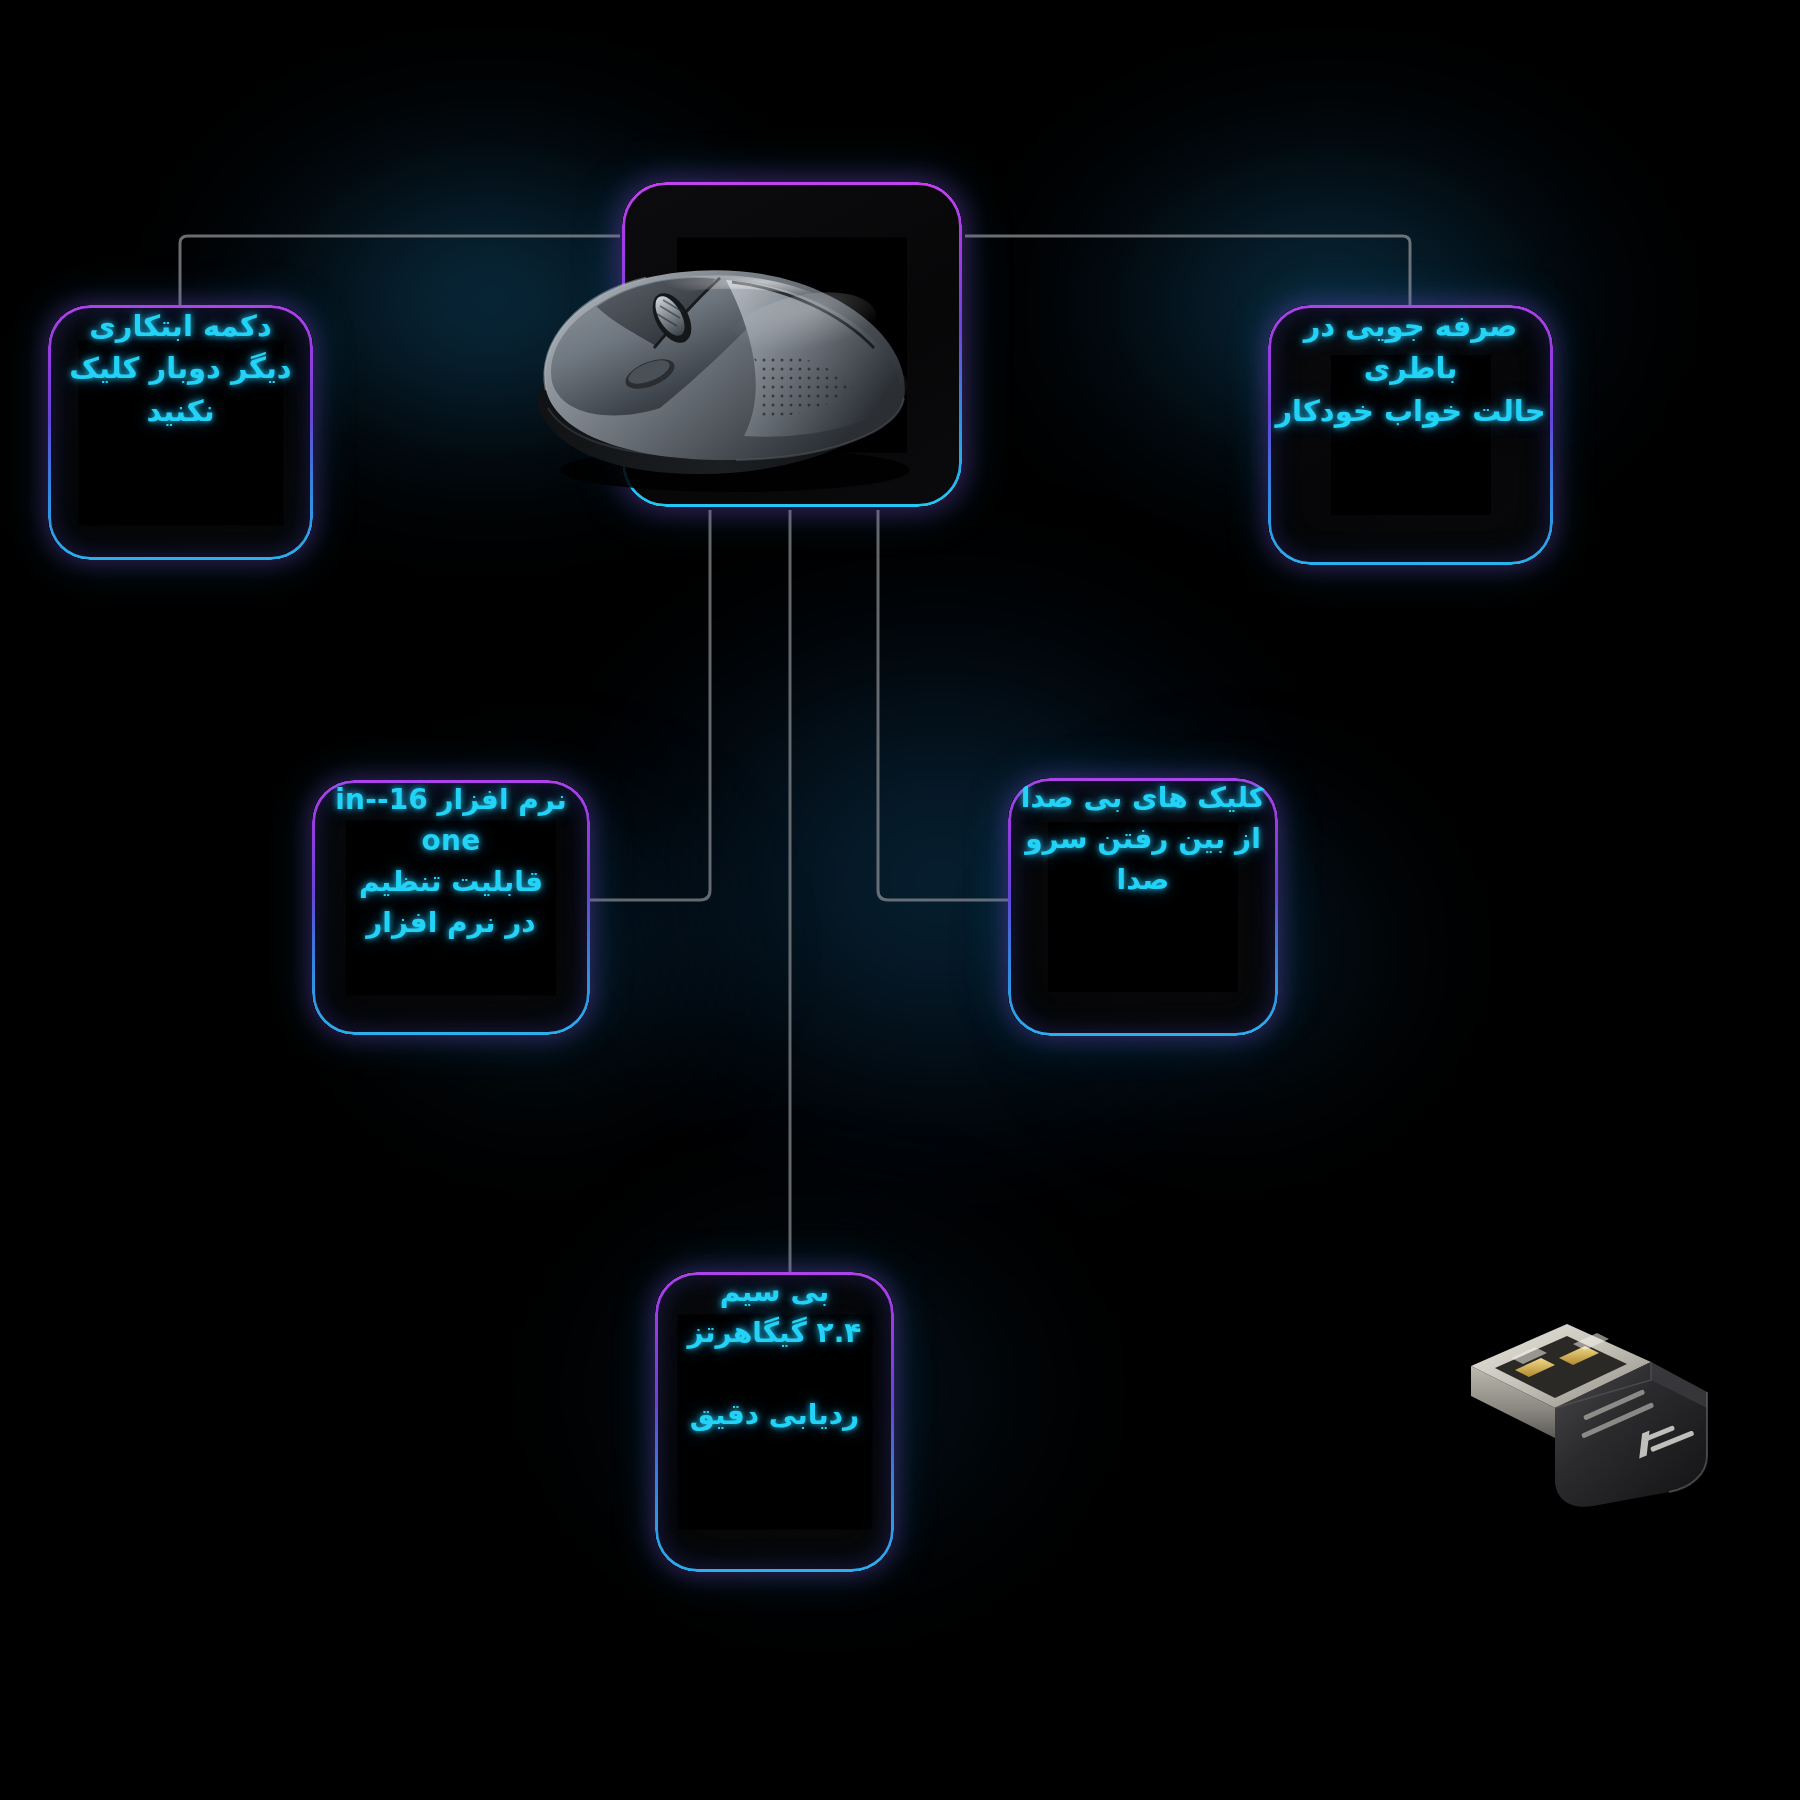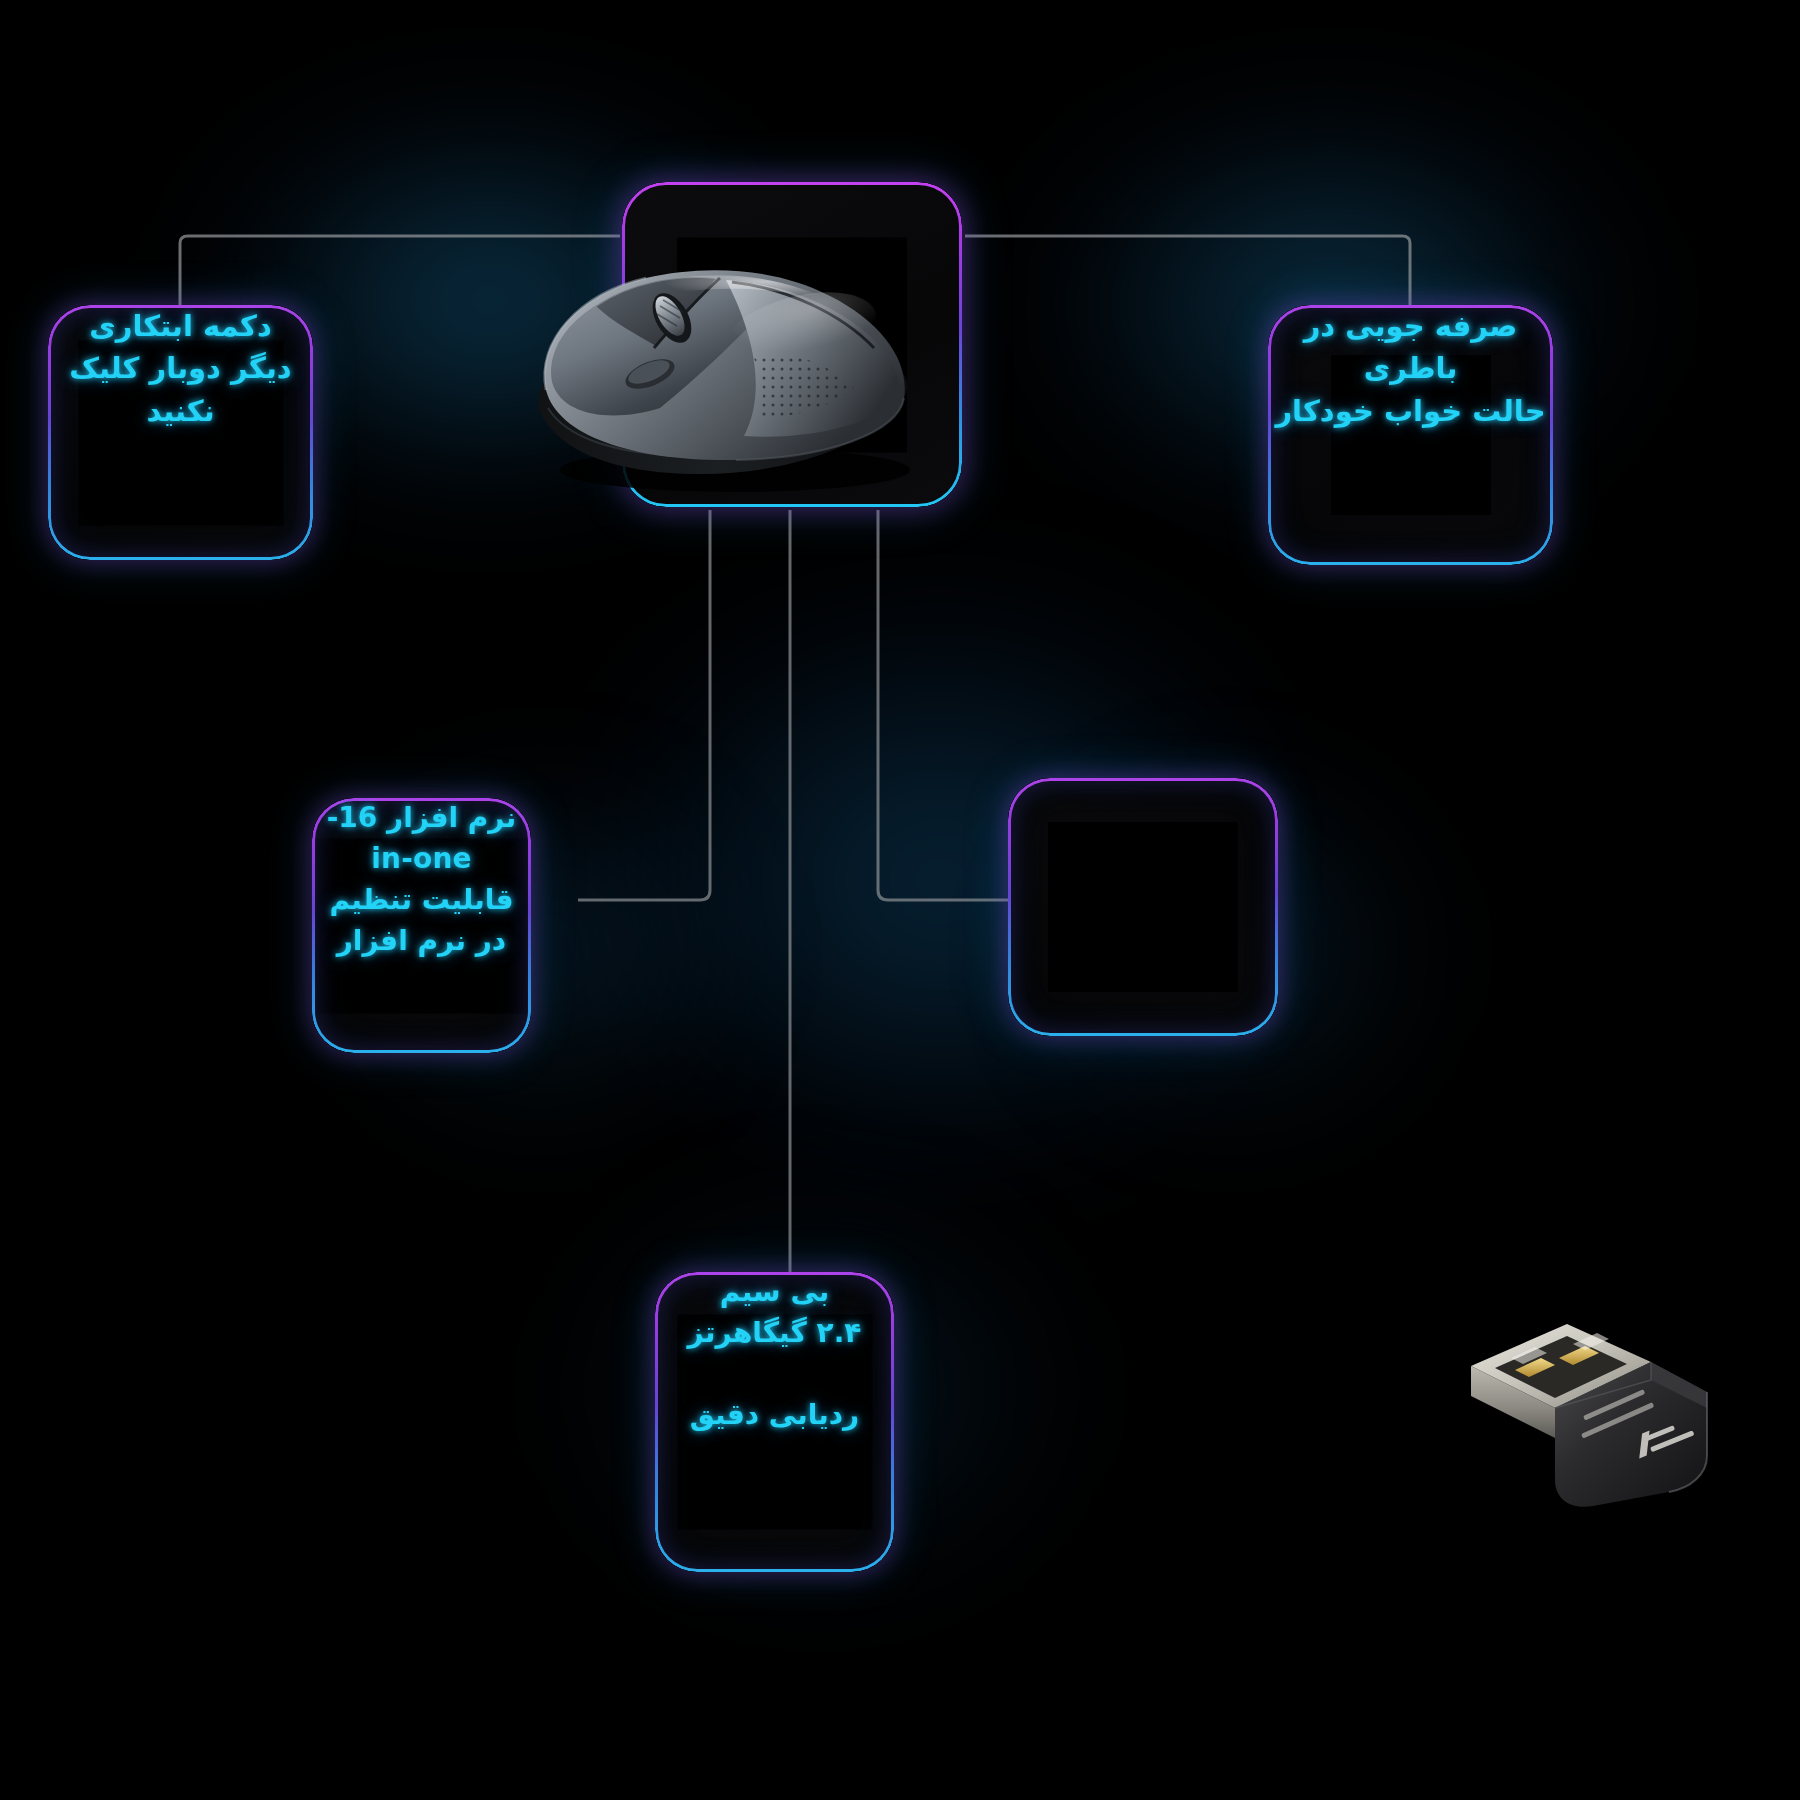--- a/index.html
+++ b/index.html
@@ -68,21 +68,21 @@
 
   
   #card-left-top{left:48px;top:305px;width:265px;height:255px;}
   #card-left-top .card-inner{width:205px;height:185px;}
   #card-left-top .card-text{font-size:29px;}
 
   #card-right-top{left:1268px;top:305px;width:285px;height:260px;}
   #card-right-top .card-inner{width:160px;height:160px;}
   #card-right-top .card-text{font-size:29px;}
 
-  #card-left-mid{left:312px;top:780px;width:219px;height:255px;margin-top:18px;}
+  #card-left-mid{left:312px;top:780px;width:278px;height:255px;}
   #card-left-mid .card-inner{width:210px;height:175px;}
   #card-left-mid .card-text{font-size:28px;}
 
   #card-right-mid{left:1008px;top:778px;width:270px;height:258px;}
   #card-right-mid .card-inner{width:190px;height:170px;}
   #card-right-mid .card-text{font-size:28px;}
 
   #card-bottom{left:655px;top:1272px;width:239px;height:300px;}
   #card-bottom .card-inner{width:195px;height:215px;}
   #card-bottom .card-text{font-size:28px;}
@@ -257,20 +257,22 @@
 
   <div class="card" id="card-left-mid">
     <div class="card-inner"></div>
     <div class="card-text">نرم افزار 16-in-one
 قابلیت تنظیم
 در نرم افزار</div>
   </div>
 
   <div class="card" id="card-right-mid">
     <div class="card-inner"></div>
+    <div class="card-text">کلیک های بی صدا
+از بین رفتن سرو صدا</div>
   </div>
 
   <div class="card" id="card-bottom">
     <div class="card-inner"></div>
     <div class="card-text">بی سیم
 ۲.۴ گیگاهرتز
 
 ردیابی دقیق</div>
   </div>
 

